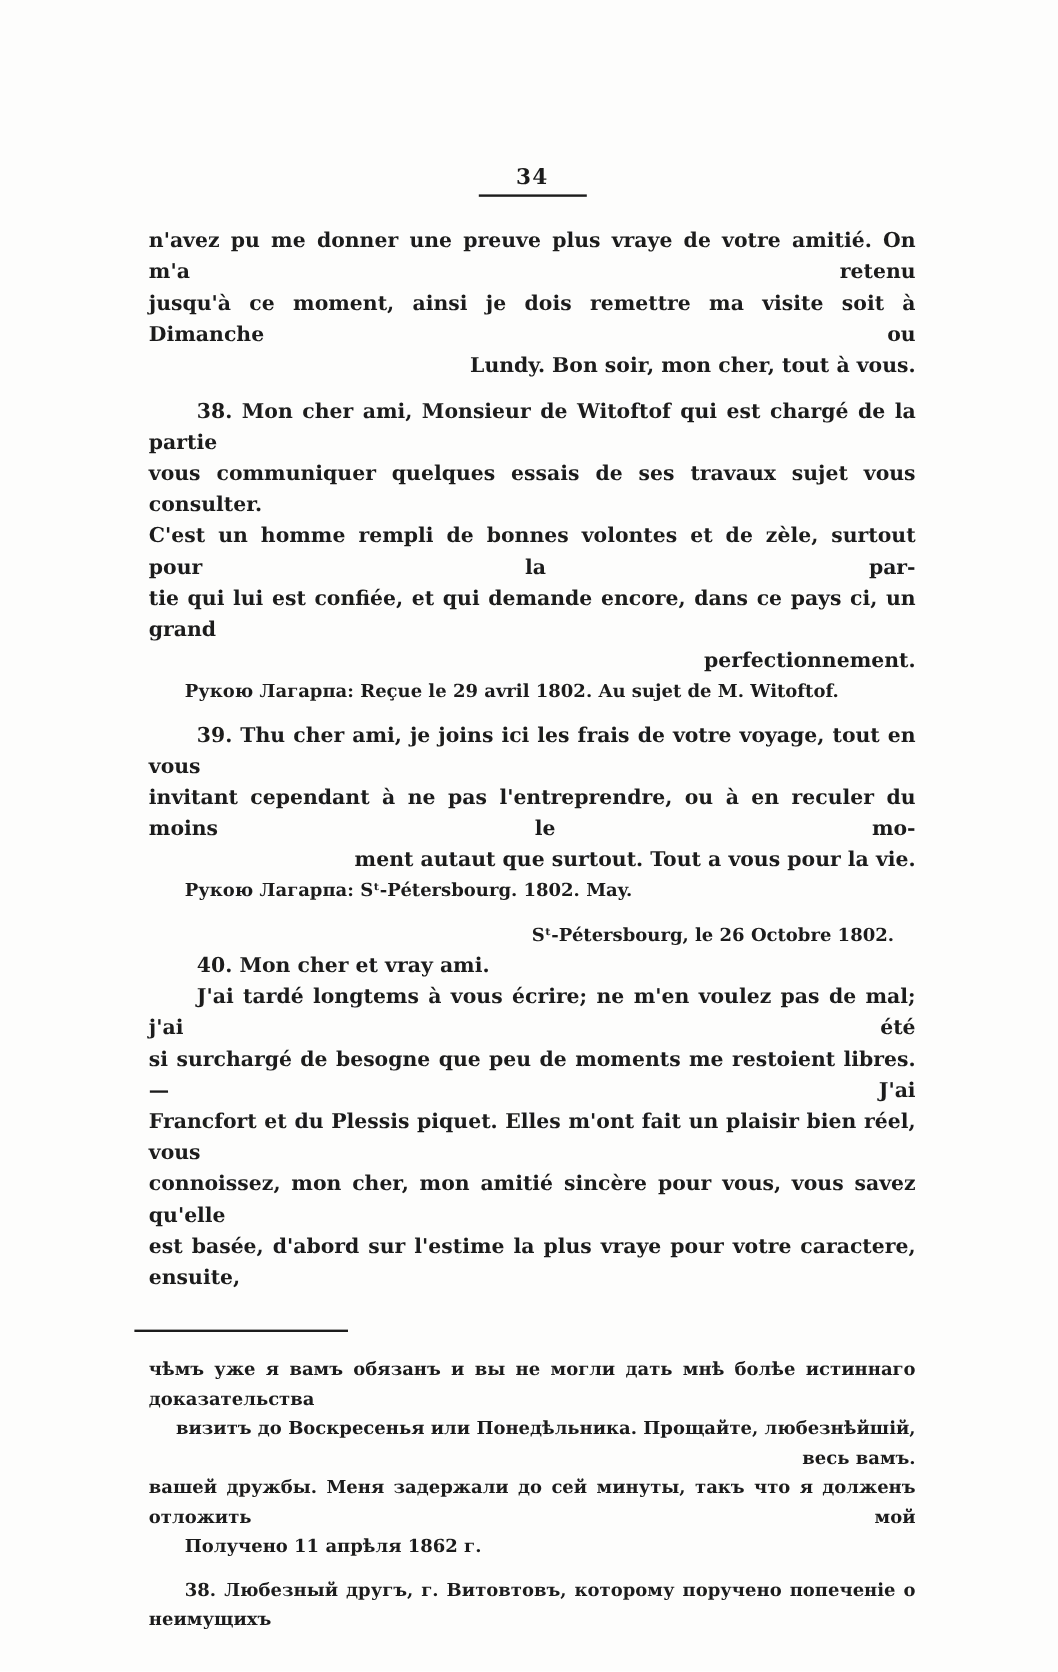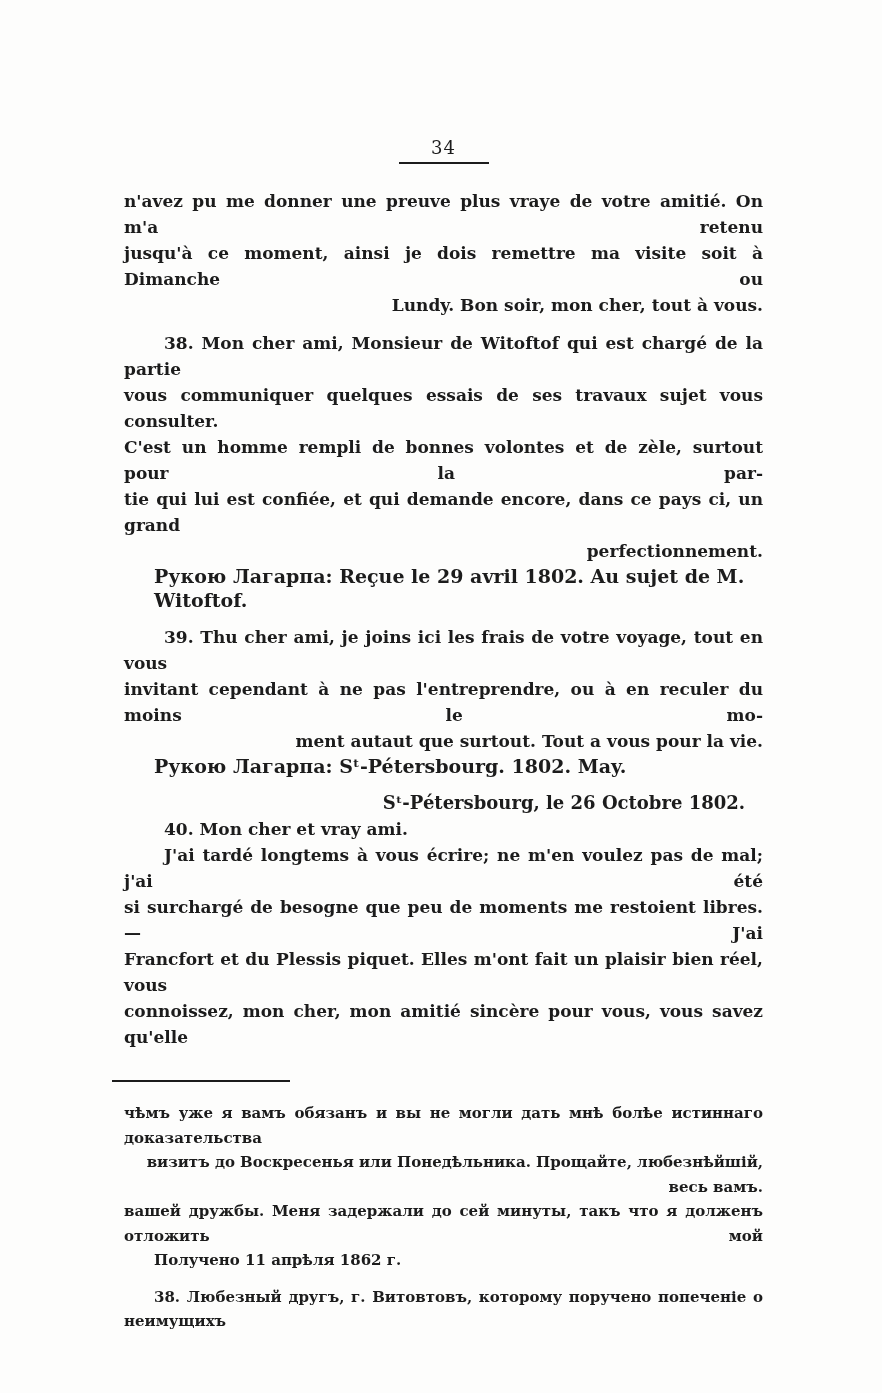--- a/index.html
+++ b/index.html
@@ -17,46 +17,46 @@
     overflow: hidden;
     box-sizing: border-box;
     padding: 138px 107px 0 112px;
   }
   .text-col { width: 663px; }
 
   
   .page-head { text-align: center; margin-bottom: 24px; }
   .page-num {
     font-size: 18px;
-    font-weight: normal;
+    font-weight: bold;
     letter-spacing: 1px;
     line-height: 20px;
   }
   .page-num-rule {
     width: 90px;
     height: 0;
     border-bottom: 2px solid #1c1c1c;
     margin: 4px auto 0 auto;
   }
 
   
   .fr { font-size: 17px; font-weight: bold; }
   .fr .ln { line-height: 26px; }
   .jl { text-align: justify; text-align-last: justify; }
   .ll { text-align: right; }
   .ind { text-indent: 40px; }
 
   .note {
-    font-size: 19px;
+    font-size: 15px;
     font-weight: bold;
     line-height: 24px;
     padding-left: 30px;
   }
   .dateline-fr {
-    font-size: 18px;
+    font-size: 15px;
     font-weight: bold;
     line-height: 26px;
     text-align: right;
     padding-right: 18px;
     margin-top: 3px;
   }
   .salut-fr { line-height: 27px; text-indent: 40px; }
 
   
   .foot-rule {
@@ -109,20 +109,21 @@
         <div class="note">Рукою Лагарпа: Sᵗ-Pétersbourg. 1802. May.</div>
       </div>
 
       <div class="blk">
         <div class="dateline-fr">Sᵗ-Pétersbourg, le 26 Octobre 1802.</div>
         <div class="ln salut-fr">40. Mon cher et vray ami.</div>
         <div class="ln jl ind">J'ai tardé longtems à vous écrire; ne m'en voulez pas de mal; j'ai été</div>
         <div class="ln jl">si surchargé de besogne que peu de moments me restoient libres. — J'ai</div>
         <div class="ln jl">Francfort et du Plessis piquet. Elles m'ont fait un plaisir bien réel, vous</div>
         <div class="ln jl">connoissez, mon cher, mon amitié sincère pour vous, vous savez qu'elle</div>
+        <div class="ln jl">est basée, d'abord sur l'estime la plus vraye pour votre caractere, ensuite,</div>
       </div>
     </section>
 
     <hr class="foot-rule">
 
     <section class="ru">
 
       <div class="blk">
         <div class="ln jl">чѣмъ уже я вамъ обязанъ и вы не могли дать мнѣ болѣе истиннаго доказательства</div>
         <div class="ln ll">визитъ до Воскресенья или Понедѣльника. Прощайте, любезнѣйшій, весь вамъ.</div>

